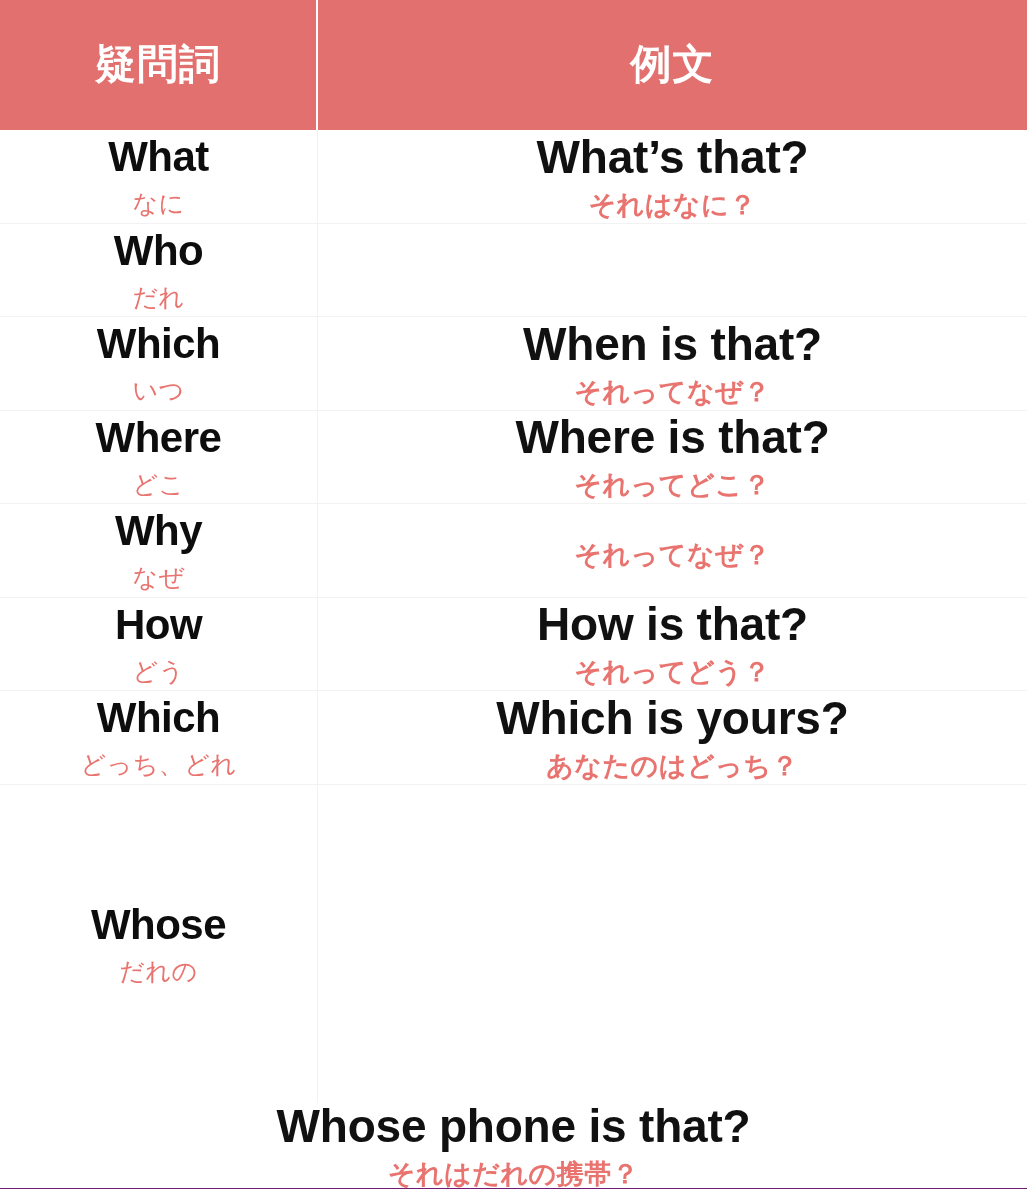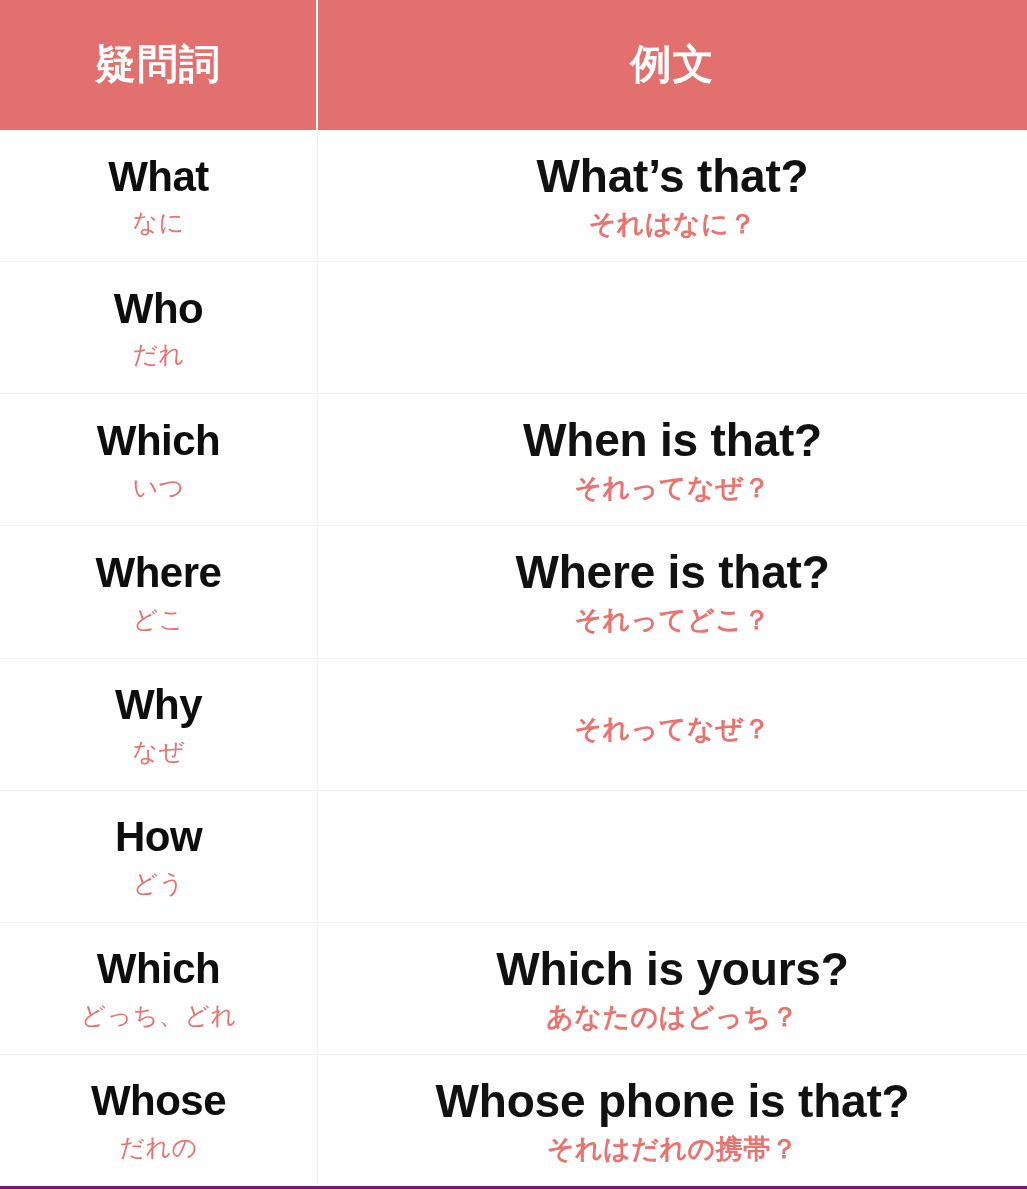--- a/index.html
+++ b/index.html
@@ -53,21 +53,21 @@
     display: flex;
     flex-direction: column;
   }
   .row {
     display: flex;
     flex: 1 1 0;
     border-bottom: 1px solid #F2F2F4;
     box-sizing: border-box;
     background: #ffffff;
   }
-  .row:last-child { border-bottom: 3px solid #701a75; }
+  .row:last-child { border-bottom: 1px solid #701a75; flex-direction: column; }
 
   .cell {
     display: flex;
     flex-direction: column;
     align-items: center;
     justify-content: center;
     box-sizing: border-box;
     text-align: center;
     overflow: hidden;
   }
@@ -178,20 +178,24 @@
       <div class="cell col-right">
         <div class="sent-ja">それってなぜ？</div>
       </div>
     </div>
 
     <div class="row">
       <div class="cell col-left">
         <div class="word-en">How</div>
         <div class="word-ja">どう</div>
       </div>
+      <div class="cell col-right">
+        <div class="sent-en">How is that?</div>
+        <div class="sent-ja">それってどう？</div>
+      </div>
     </div>
 
     <div class="row">
       <div class="cell col-left">
         <div class="word-en">Which</div>
         <div class="word-ja">どっち、どれ</div>
       </div>
       <div class="cell col-right">
         <div class="sent-en">Which is yours?</div>
         <div class="sent-ja">あなたのはどっち？</div>

